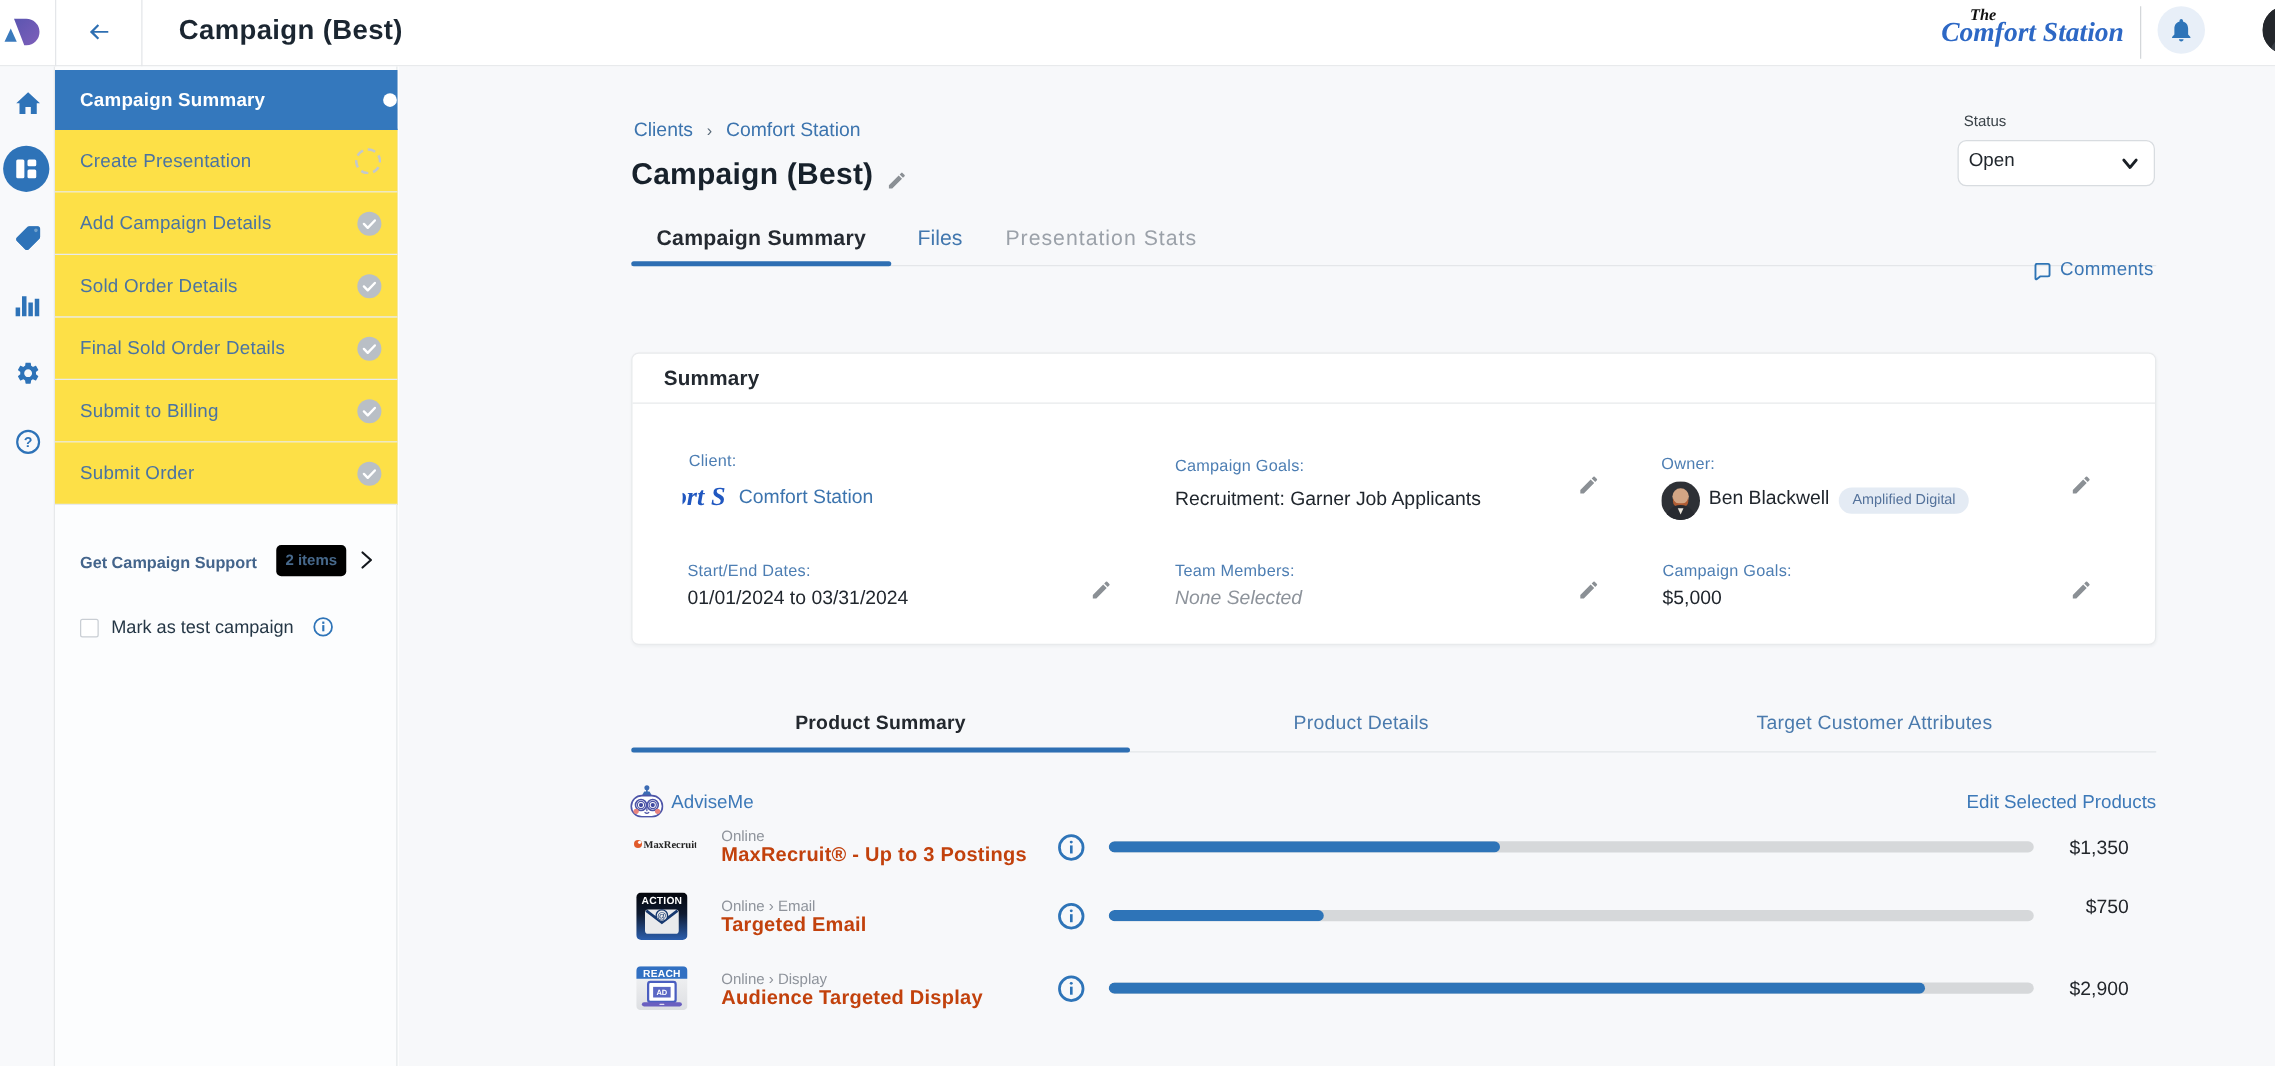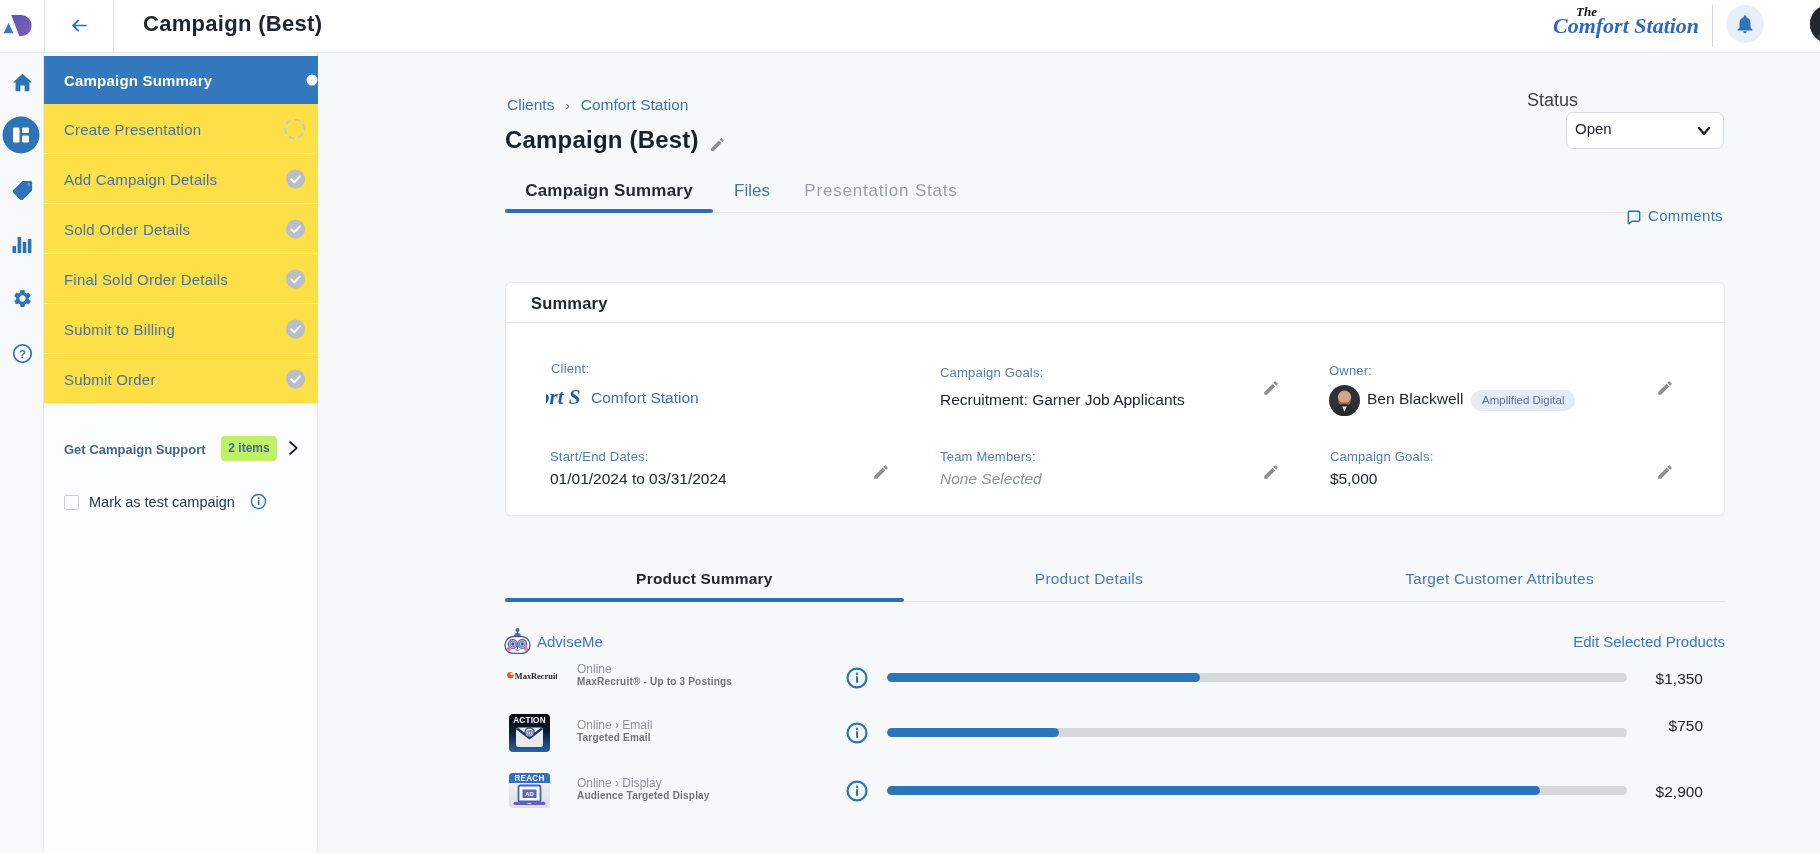--- a/index.html
+++ b/index.html
@@ -26,35 +26,35 @@
 .mi { position:absolute; left:0; width:274px; border-bottom:1px solid #e8eaed; background:#fde047; }
 .mi .t { position:absolute; left:20px; top:50%; transform:translateY(-50%); font-size:15px; color:#4a73a2; letter-spacing:0.2px; }
 .mi-active { background:#3478bd; border-bottom:1px solid #3478bd; }
 .mi-active .t { color:#fff; font-weight:700; }
 .dot-w { position:absolute; left:268px; top:50%; transform:translate(-50%,-50%); width:11px; height:11px; border-radius:50%; background:#fff; }
 .circ-dash { position:absolute; left:240px; top:50%; transform:translateY(-50%); width:21px; height:21px; border-radius:50%; border:2px dashed #c3c8cd; }
 .circ-check { position:absolute; left:241px; top:50%; transform:translateY(-50%); width:21px; height:21px; }
 
 .gcs { position:absolute; left:0; top:352px; width:274px; }
 .gcs .t { position:absolute; left:20px; top:37px; font-size:13px; font-weight:700; color:#44658c; }
-.gcs .badge { position:absolute; left:177px; top:31px; width:56px; height:25px; background:#bef264; border-radius:4px; font-size:12px; font-weight:700; color:#47698c; text-align:center; line-height:25px; }
+.gcs .badge { position:absolute; left:177px; top:31px; width:56px; height:25px; background:#000000; border-radius:4px; font-size:12px; font-weight:700; color:#47698c; text-align:center; line-height:25px; }
 .gcs .chev { position:absolute; left:240px; top:34px; }
 .cbrow { position:absolute; left:0; top:437px; width:274px; }
 .cbrow .box { position:absolute; left:20px; top:5px; width:15px; height:15px; border:1px solid #c9ced4; border-radius:2px; background:#fff; }
 .cbrow .lbl { position:absolute; left:45px; top:4px; font-size:14.5px; color:#253746; }
 .cbrow .inf { position:absolute; left:206px; top:3px; }
 
 
 .main { position:absolute; top:53px; left:319px; width:1501px; height:800px; background:#f7f8fa; }
 
 .crumb { position:absolute; left:188px; top:43px; font-size:15.5px; color:#3c74ae; }
 .crumb .sep { color:#5b6b7a; font-size:13px; padding:0 11px; }
 .pg-title { position:absolute; left:186px; top:73px; font-size:24px; font-weight:700; color:#17212b; letter-spacing:0.2px; }
 .pg-pencil { position:absolute; left:390px; top:83px; }
-.status-lbl { position:absolute; left:1208px; top:37px; font-size:18px; color:#3a4248; }
+.status-lbl { position:absolute; left:1252px; top:37px; font-size:12px; color:#3a4248; }
 .status-box { position:absolute; left:1247px; top:59px; width:158px; height:37px; background:#fff; border:1px solid #d8dce0; border-radius:7px; }
 .status-box .v { position:absolute; left:8px; top:7px; font-size:15px; color:#20262c; }
 .status-box svg { position:absolute; right:12px; top:13px; }
 
 .tabs1 { position:absolute; left:186px; top:112px; width:1220px; height:48px; }
 .tabs1 .line { position:absolute; left:0; bottom:0; width:1220px; height:1px; background:#e4e6e9; }
 .tab1a { position:absolute; left:0; top:0; width:208px; height:48px; font-size:17px; font-weight:700; color:#252a31; text-align:center; line-height:52px; letter-spacing:0.2px; }
 .tab1a .ul { position:absolute; left:0; bottom:0; width:208px; height:4px; background:#2e6fb3; border-radius:2px; }
 .tab1b { position:absolute; left:212px; top:0; width:70px; height:48px; font-size:17px; color:#4277ae; text-align:center; line-height:52px; }
 .tab1c { position:absolute; left:282px; top:0; width:188px; height:48px; font-size:17px; letter-spacing:0.8px; color:#9ba1a9; text-align:center; line-height:52px; }
@@ -71,21 +71,21 @@
 .tabs2 { position:absolute; left:186px; top:501px; width:1220px; height:48px; display:flex; }
 .tabs2 .line { position:absolute; left:0; bottom:0; width:1220px; height:1px; background:#e4e6e9; }
 .t2 { flex:1 1 auto; text-align:center; line-height:50px; font-size:15.5px; color:#4a7aad; position:relative; letter-spacing:0.2px; }
 .t2.on { color:#23282e; font-weight:700; }
 .t2.on .ul { position:absolute; left:0; bottom:0; width:100%; height:4px; background:#2e6fb3; border-radius:2px; }
 
 .advise-txt { position:absolute; left:218px; top:580px; font-size:15px; color:#3d79b8; }
 .edit-sel { position:absolute; left:1086px; top:580px; width:320px; text-align:right; font-size:15px; color:#3d79b8; }
 
 .prow .cat { position:absolute; left:258px; font-size:12px; color:#8e939b; }
-.prow .nm { position:absolute; left:258px; font-size:10px; font-weight:700; color:#737373; letter-spacing:0.2px; }
+.prow .nm { position:absolute; left:258px; font-size:16px; font-weight:700; color:#c2410c; letter-spacing:0.2px; }
 .bar { position:absolute; left:568px; width:740px; height:9px; border-radius:5px; background:#d6d8da; overflow:hidden; }
 .bar .fill { height:9px; border-radius:5px; background:#2e74b8; }
 .price { position:absolute; left:1184px; width:200px; text-align:right; font-size:15.5px; color:#22262b; }
 </style>
 </head>
 <body>
 
 <div class="main">
   <div class="crumb"><span>Clients</span><span class="sep">›</span><span>Comfort Station</span></div>
   <div class="pg-title">Campaign (Best)</div>

